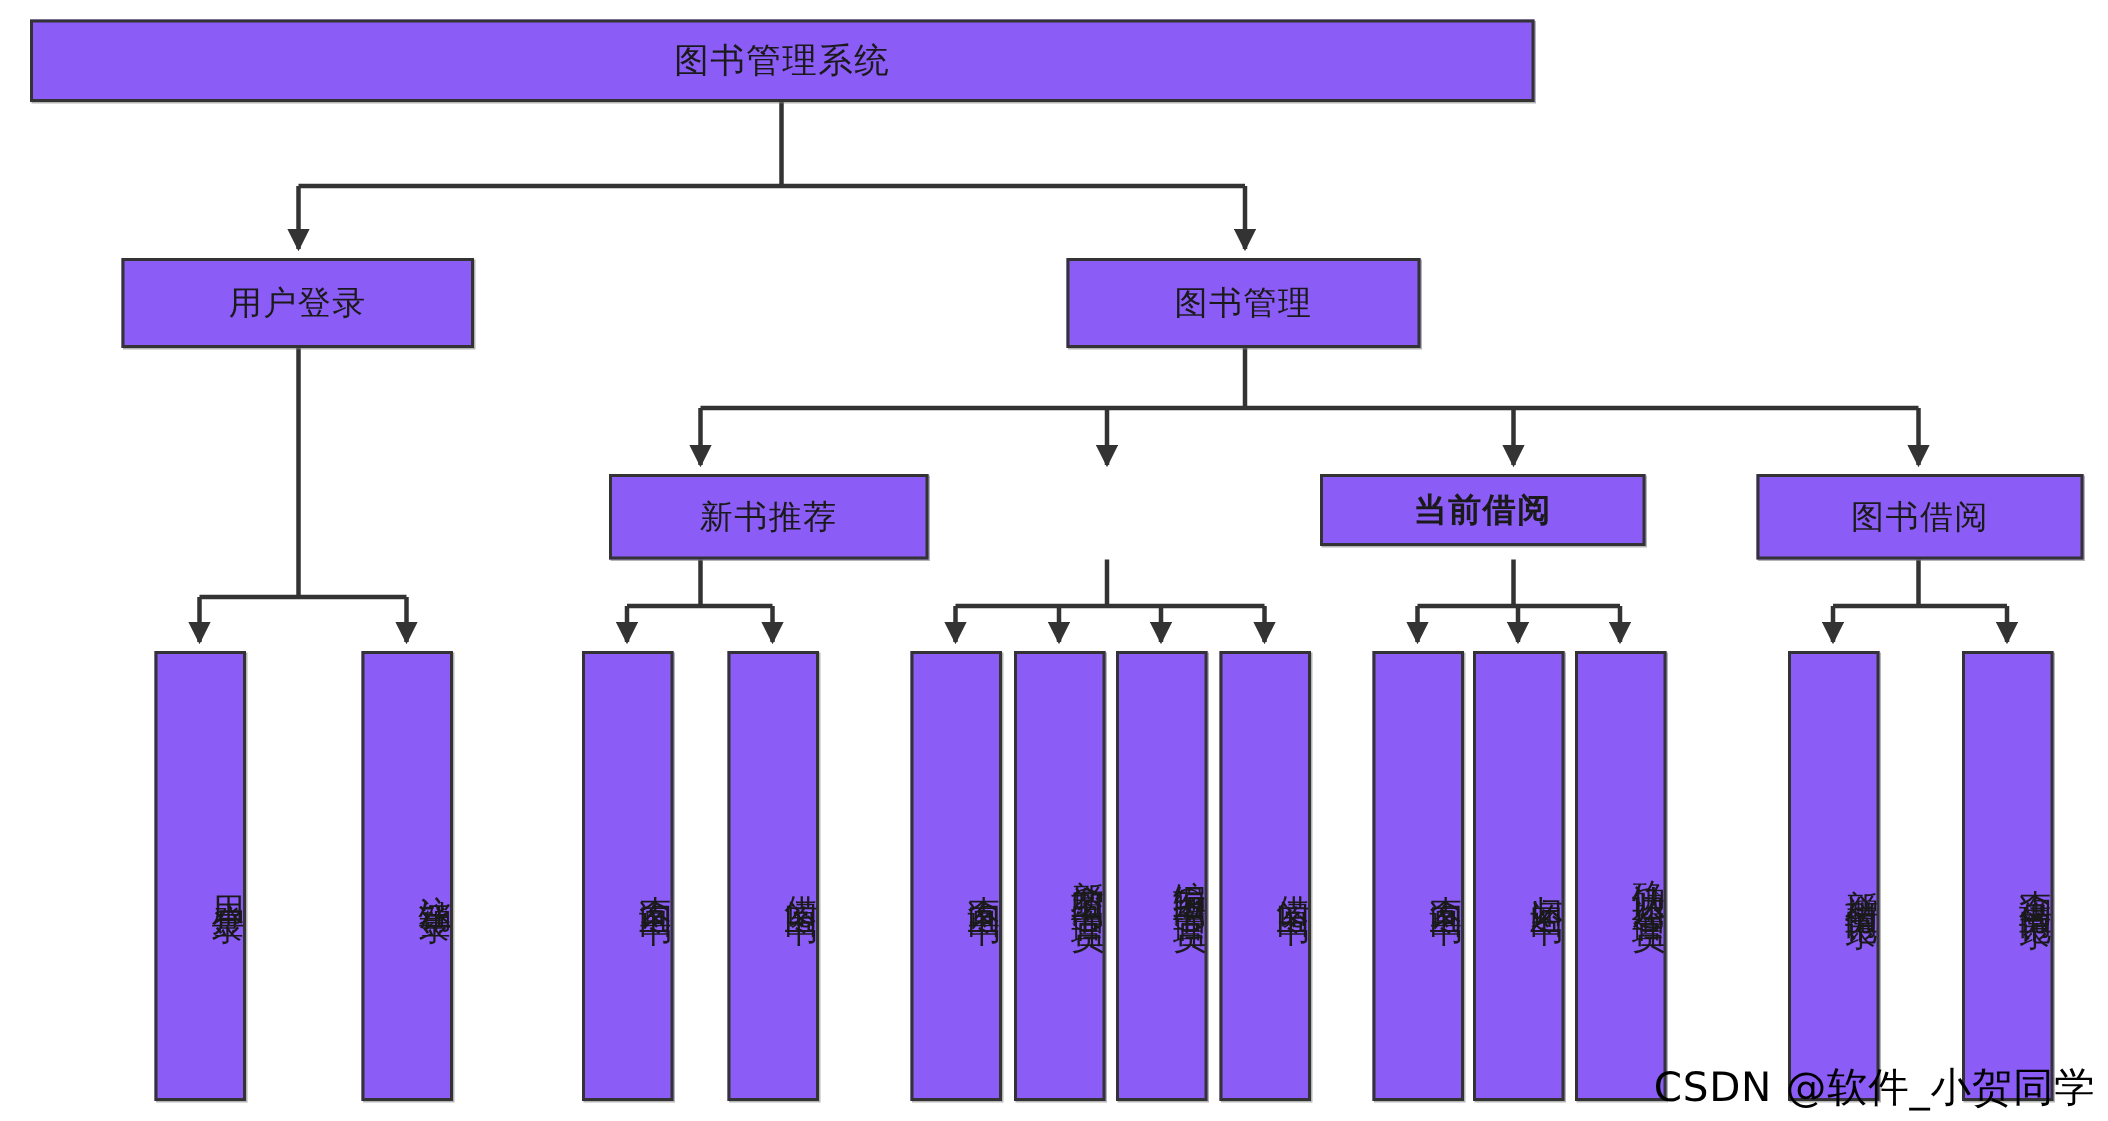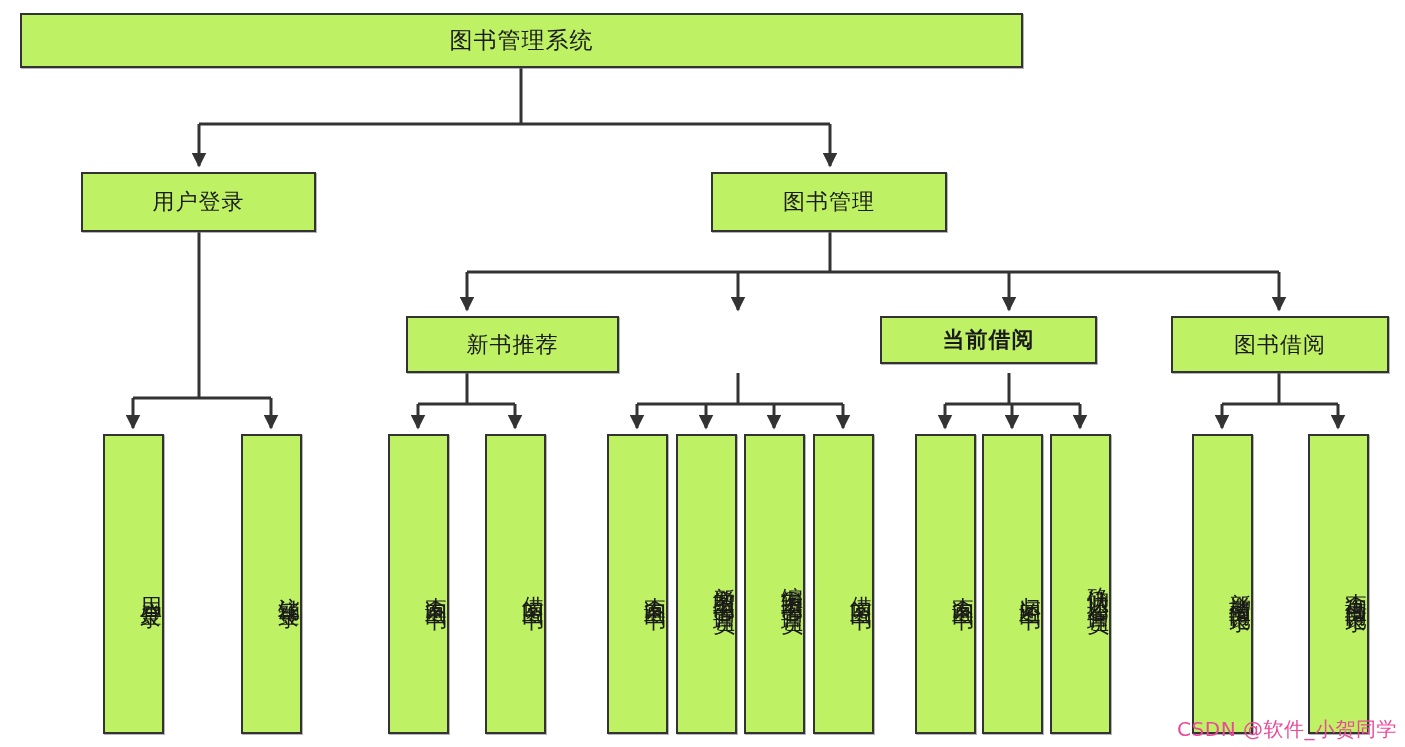--- a/index.html
+++ b/index.html
@@ -14,21 +14,21 @@
   #diagram-root{
     position:absolute;left:0;top:0;width:1405px;height:747px;
   }
   svg#connectors{
     position:absolute;left:0;top:0;width:1405px;height:747px;
     pointer-events:none;
   }
   .node{
     position:absolute;
     box-sizing:border-box;
-    background:#bef264;
+    background:#8b5cf6;
     border:2px solid #333333;
     box-shadow:1px 1px 0 0 rgba(120,120,120,0.55);
     display:flex;
     align-items:center;
     justify-content:center;
     color:#1a1a1a;
   }
   .node.horiz{
     font-size:22px;
     letter-spacing:1px;
@@ -46,22 +46,22 @@
   .node.vert .vtext{
     writing-mode:vertical-rl;
     text-orientation:upright;
     display:block;
     white-space:nowrap;
   }
   .node.root{ font-size:23px; }
   .watermark{
     position:absolute;
     right:8px;bottom:4px;
-    font-size:20px;
-    color:#ec4899;
+    font-size:27px;
+    color:#000000;
     letter-spacing:0.5px;
     white-space:nowrap;
     font-family:"DejaVu Sans","Liberation Sans",sans-serif;
   }
 </style>
 </head>
 <body>
 
 <div id="diagram-root">
 

